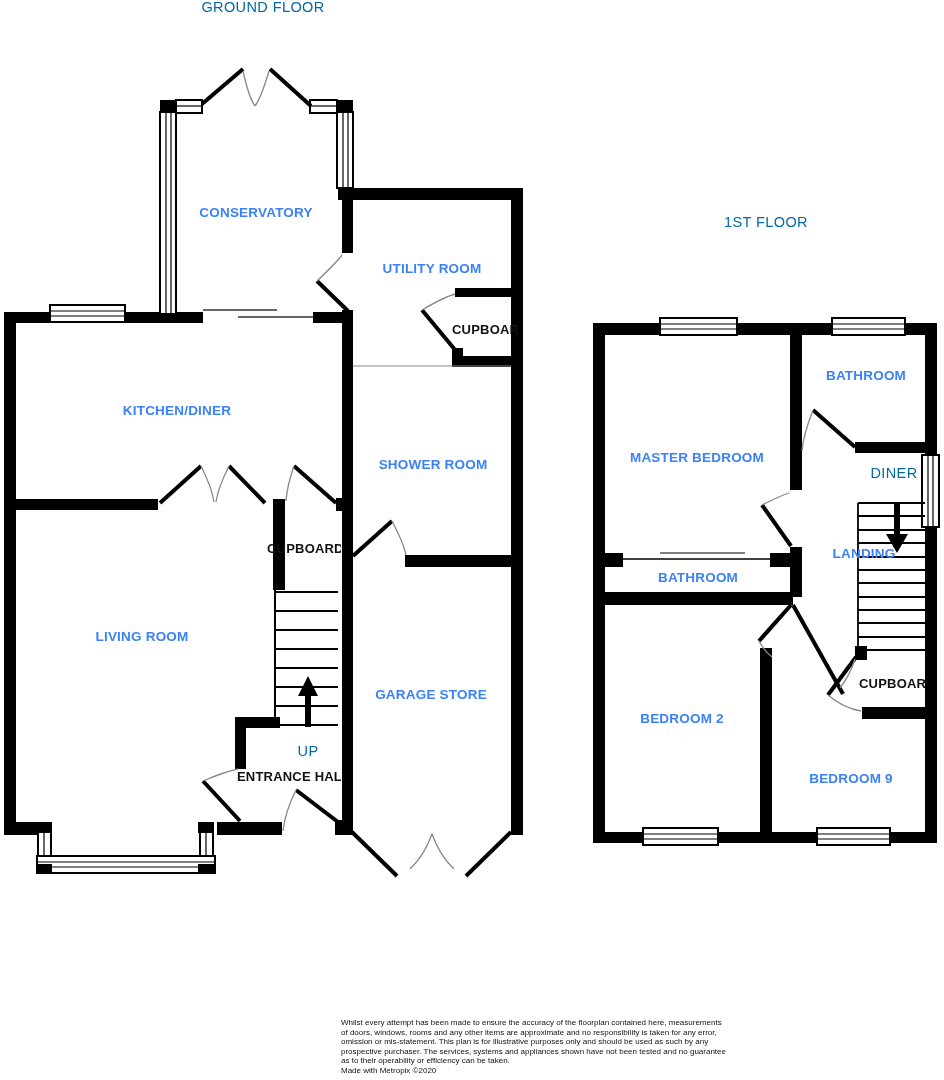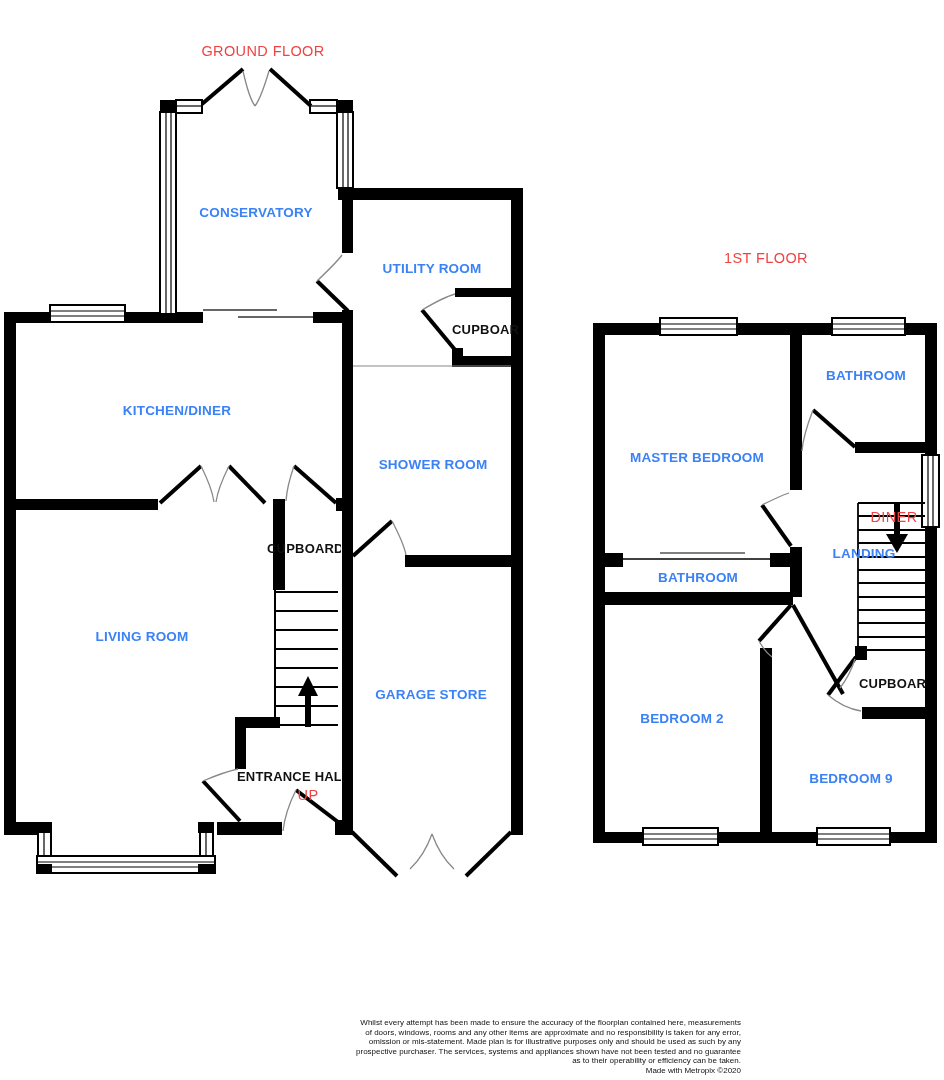--- a/index.html
+++ b/index.html
@@ -2,24 +2,24 @@
 <html><head>
 <meta charset="utf-8">
 <style>
   html,body{margin:0;padding:0;background:#fff;}
   .stage{position:relative;width:944px;height:1080px;background:#fff;overflow:hidden;
          font-family:"Liberation Sans",sans-serif;}
   svg{position:absolute;left:0;top:0;}
   .lbl{position:absolute;transform:translate(-50%,-50%);font:bold 13.5px/1.1 "Liberation Sans",sans-serif;
        color:#3b82f6;white-space:nowrap;letter-spacing:.2px;}
   .lbl-plain{position:absolute;transform:translate(-50%,-50%);font:14.5px/1.1 "Liberation Sans",sans-serif;
-       color:#ef4444;white-space:nowrap;letter-spacing:.4px;margin-top:44px;}
+       color:#0369a1;white-space:nowrap;letter-spacing:.4px;}
   .lbl-clip{position:absolute;overflow:hidden;font:bold 13px/16px "Liberation Sans",sans-serif;
        color:#111;white-space:nowrap;letter-spacing:.2px;}
-  .disclaimer{position:absolute;left:341px;top:1018px;width:400px;text-align:right;
+  .disclaimer{position:absolute;left:341px;top:1018px;width:400px;text-align:left;
        font:8px/9.6px "Liberation Sans",sans-serif;color:#111;}
   .disclaimer div{white-space:nowrap;}
 </style>
 </head>
 <body>
 
 <div class="stage">
 
 <svg width="944" height="1080" viewBox="0 0 944 1080">
 
@@ -222,21 +222,21 @@
     <path d="M828,695 Q843,708 861,711"></path>
   </g>
 
   <g stroke="#000">
     <line x1="623" y1="559" x2="770" y2="559" stroke-width="1.5"></line>
     <line x1="660" y1="553" x2="745" y2="553" stroke-width="1.2"></line>
   </g>
 </svg>
 
   <div class="lbl-plain" style="left:263px;top:8px">GROUND FLOOR</div>
-  <div class="lbl-plain" style="left:766px;top:215px">1ST FLOOR</div>
+  <div class="lbl-plain" style="left:766px;top:223px">1ST FLOOR</div>
 
   <div class="lbl" style="left:256px;top:213px">CONSERVATORY</div>
   <div class="lbl" style="left:432px;top:269px">UTILITY ROOM</div>
   <div class="lbl-clip" style="left:452px;top:322px;width:66px;height:16px">CUPBOARD</div>
   <div class="lbl" style="left:177px;top:411px">KITCHEN/DINER</div>
   <div class="lbl" style="left:433px;top:465px">SHOWER ROOM</div>
   <div class="lbl-clip" style="left:267px;top:541px;width:74px;height:16px">CUPBOARD</div>
   <div class="lbl" style="left:142px;top:637px">LIVING ROOM</div>
   <div class="lbl" style="left:431px;top:695px">GARAGE STORE</div>
   <div class="lbl-plain" style="left:308px;top:752px">UP</div>
@@ -247,19 +247,19 @@
   <div class="lbl-plain" style="left:894px;top:474px">DINER</div>
   <div class="lbl" style="left:864px;top:554px">LANDING</div>
   <div class="lbl" style="left:698px;top:578px">BATHROOM</div>
   <div class="lbl-clip" style="left:859px;top:676px;width:68px;height:16px">CUPBOARD</div>
   <div class="lbl" style="left:682px;top:719px">BEDROOM 2</div>
   <div class="lbl" style="left:851px;top:779px">BEDROOM 9</div>
 
   <div class="disclaimer">
     <div>Whilst every attempt has been made to ensure the accuracy of the floorplan contained here, measurements</div>
     <div>of doors, windows, rooms and any other items are approximate and no responsibility is taken for any error,</div>
-    <div>omission or mis-statement. Made plan is for illustrative purposes only and should be used as such by any</div>
+    <div>omission or mis-statement. This plan is for illustrative purposes only and should be used as such by any</div>
     <div>prospective purchaser. The services, systems and appliances shown have not been tested and no guarantee</div>
     <div>as to their operability or efficiency can be taken.</div>
     <div>Made with Metropix ©2020</div>
   </div>
 
 </div>
 
 </body></html>

